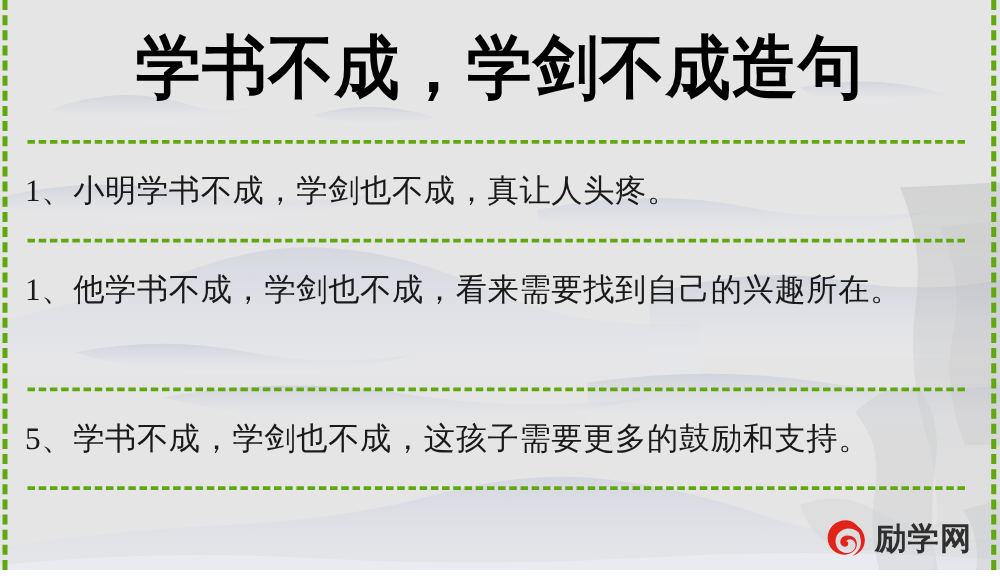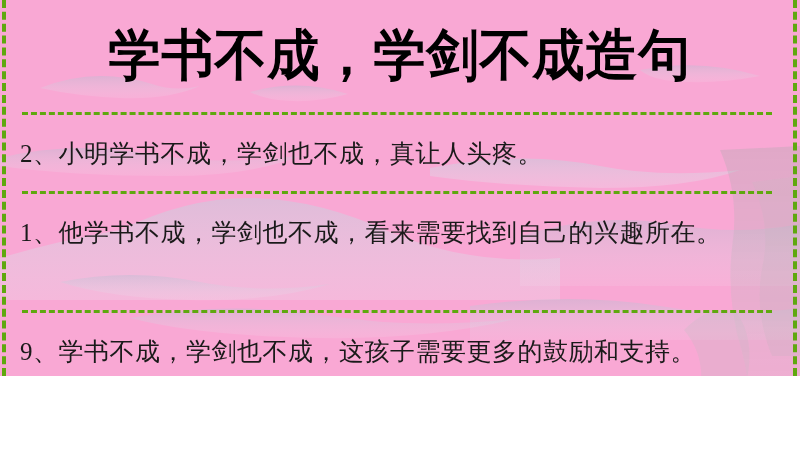--- a/index.html
+++ b/index.html
@@ -4,22 +4,22 @@
 <style>
   html, body {
     margin: 0;
     padding: 0;
     background: #ffffff;
   }
 
   #page {
     position: relative;
     width: 800px;
-    height: 376px;
-    background: #f9a8d4;
+    height: 456px;
+    background: #e5e5e5;
     overflow: hidden;
     font-family: "Liberation Serif", "DejaVu Serif", serif;
   }
 
   
   .bg-layer {
     position: absolute;
     inset: 0;
     pointer-events: none;
     z-index: 0;
@@ -166,28 +166,41 @@
   <div class="frame-right"></div>
 
   <div class="title-wrap">
     <h1 class="title">学书不成，学剑不成造句</h1>
   </div>
 
   <div class="content">
 
     <div class="sep" style="top:112px;"></div>
 
-    <div class="entry" style="top:133px;">2、小明学书不成，学剑也不成，真让人头疼。</div>
+    <div class="entry" style="top:133px;">1、小明学书不成，学剑也不成，真让人头疼。</div>
 
     <div class="sep" style="top:191px;"></div>
 
     <div class="entry" style="top:212px;">1、他学书不成，学剑也不成，看来需要找到自己的兴趣所在。</div>
 
     <div class="sep" style="top:310px;"></div>
 
-    <div class="entry" style="top:331px;">9、学书不成，学剑也不成，这孩子需要更多的鼓励和支持。</div>
+    <div class="entry" style="top:331px;">5、学书不成，学剑也不成，这孩子需要更多的鼓励和支持。</div>
 
     <div class="sep" style="top:389px;"></div>
 
   </div>
 
+  <div class="logo">
+    <svg class="logo-mark" viewBox="0 0 64 64">
+      <path d="M32 4 C 15 4 4 16 4 31 C 4 45 15 56 29 56 C 40 56 48 49 48 40
+               C 48 32 42 27 34 27 C 28 27 23 31 23 37 C 23 41 26 44 30 44
+               C 33 44 35 42 35 39 C 35 37 34 36 32 36
+               C 34 31 41 32 44 36 C 48 41 46 49 39 52
+               C 31 56 20 51 17 42 C 13 31 20 19 32 17
+               C 45 15 56 24 58 36 C 58 22 47 4 32 4 Z" fill="#e2231a"></path>
+      <path d="M44 10 C 54 14 60 24 60 34 C 60 46 52 55 41 58
+               C 50 52 55 44 54 35 C 53 25 49 16 44 10 Z" fill="#e2231a"></path>
+    </svg>
+    <span class="logo-text">励学网</span>
+  </div>
 
 </div>
 
 </body></html>

